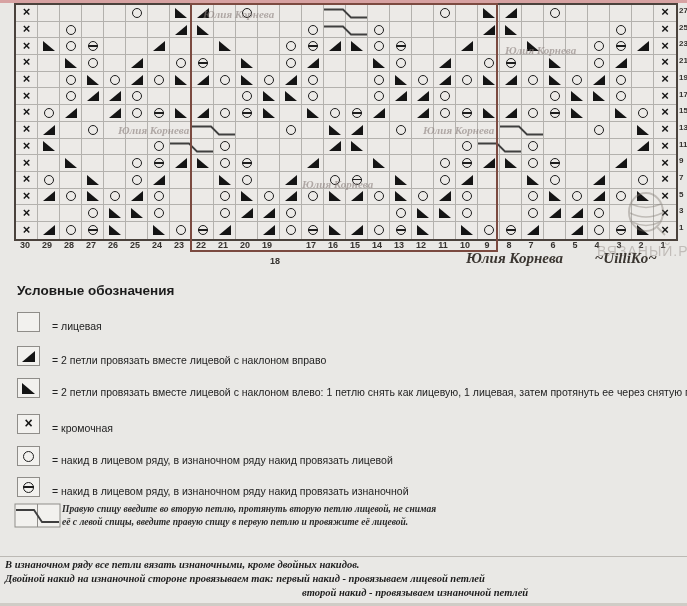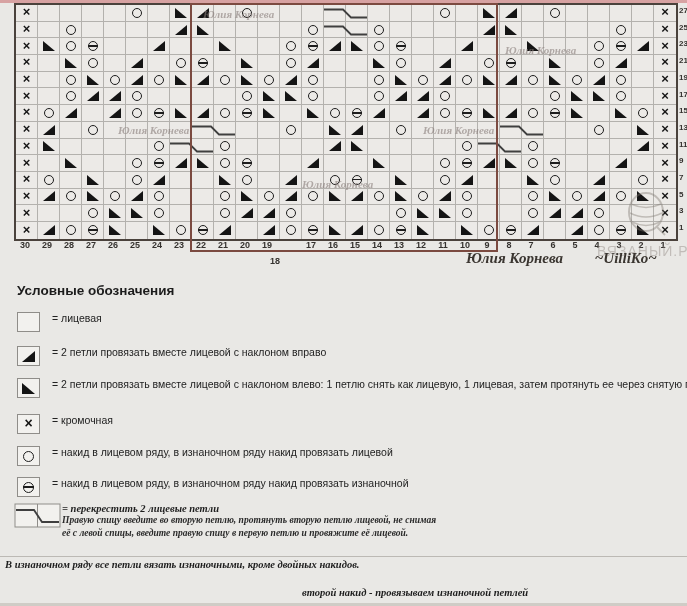--- a/index.html
+++ b/index.html
@@ -32,21 +32,21 @@
   .watermark{position:absolute;font-family:"Liberation Serif",serif;font-style:italic;font-weight:bold;
              font-size:11px;color:#8a7f7c;opacity:.62;white-space:nowrap;}
   #site-mark{position:absolute;left:597px;top:243px;font-size:14px;font-weight:normal;color:#9a928d;opacity:.5;letter-spacing:1px;}
   #yarn-logo{position:absolute;left:627px;top:191px;opacity:.4;}
 
   #signature{position:absolute;left:466px;top:250px;font-family:"Liberation Serif",serif;
              font-style:italic;font-weight:bold;font-size:15px;color:#3a3530;text-align:right;}
   #signature .sig2{margin-left:28px;}
 
   #legend-title{position:absolute;left:17px;top:283px;font-size:13.5px;font-weight:bold;color:#1c1c1c;}
-  .li{position:absolute;left:17px;display:flex;align-items:flex-start;}
+  .li{position:absolute;left:17px;display:flex;align-items:flex-end;}
   .li .box{width:21px;height:18px;border:1px solid #8f8d89;background:#f2f1ee;display:flex;
            align-items:center;justify-content:center;flex:none;position:relative;}
   .li .txt{margin-left:12px;font-size:10.5px;color:#222;white-space:nowrap;}
   .li .sym-O,.li .sym-P{width:11px;height:11px;}
   .li .sym-R{border-left-width:13px;border-bottom-width:11px;}
   .li .sym-L{border-right-width:13px;border-bottom-width:11px;}
   .li .sym-X{font-size:14px;}
 
   #cable-item{position:absolute;left:14px;top:503px;}
   #cable-text{position:absolute;left:62px;top:503px;}
@@ -1119,22 +1119,22 @@
       </span>
     <span class="txt">= накид в лицевом ряду, в изнаночном ряду накид провязать изнаночной</span>
   </div>
 
   <svg id="cable-item" width="48" height="26" viewBox="0 0 48 26">
     <rect x="1" y="1" width="45" height="23" fill="#f2f1ee" stroke="#8f8d89" stroke-width="1"></rect>
     <line x1="23.5" y1="1" x2="23.5" y2="24" stroke="#8f8d89" stroke-width="1"></line>
     <polyline points="2,7 20,7 28,19 45,19" fill="none" stroke="#3f3f3f" stroke-width="1.8"></polyline>
   </svg>
   <div id="cable-text">
-    <div id="cable-eq">= перекрестить  2  лицевые петли</div>
     <div class="cable-note">Правую спицу введите во вторую петлю, протянуть вторую петлю лицевой, не снимая</div>
     <div class="cable-note">её с левой спицы, введите правую спицу в первую петлю и провяжите её лицевой.</div>
   </div>
 
   <div id="footer-divider"></div>
   <div class="footer-line" style="left:5px;top:559px;">В изнаночном ряду все петли вязать изнаночными,  кроме двойных накидов.</div>
+  <div class="footer-line" style="left:5px;top:573px;">Двойной накид на изнаночной стороне провязываем так:  первый накид - провязываем лицевой петлей</div>
   <div class="footer-line" style="left:302px;top:587px;">второй накид - провязываем изнаночной петлей</div>
   <div id="footer-bottom"></div>
 </div>
 
 </body></html>

